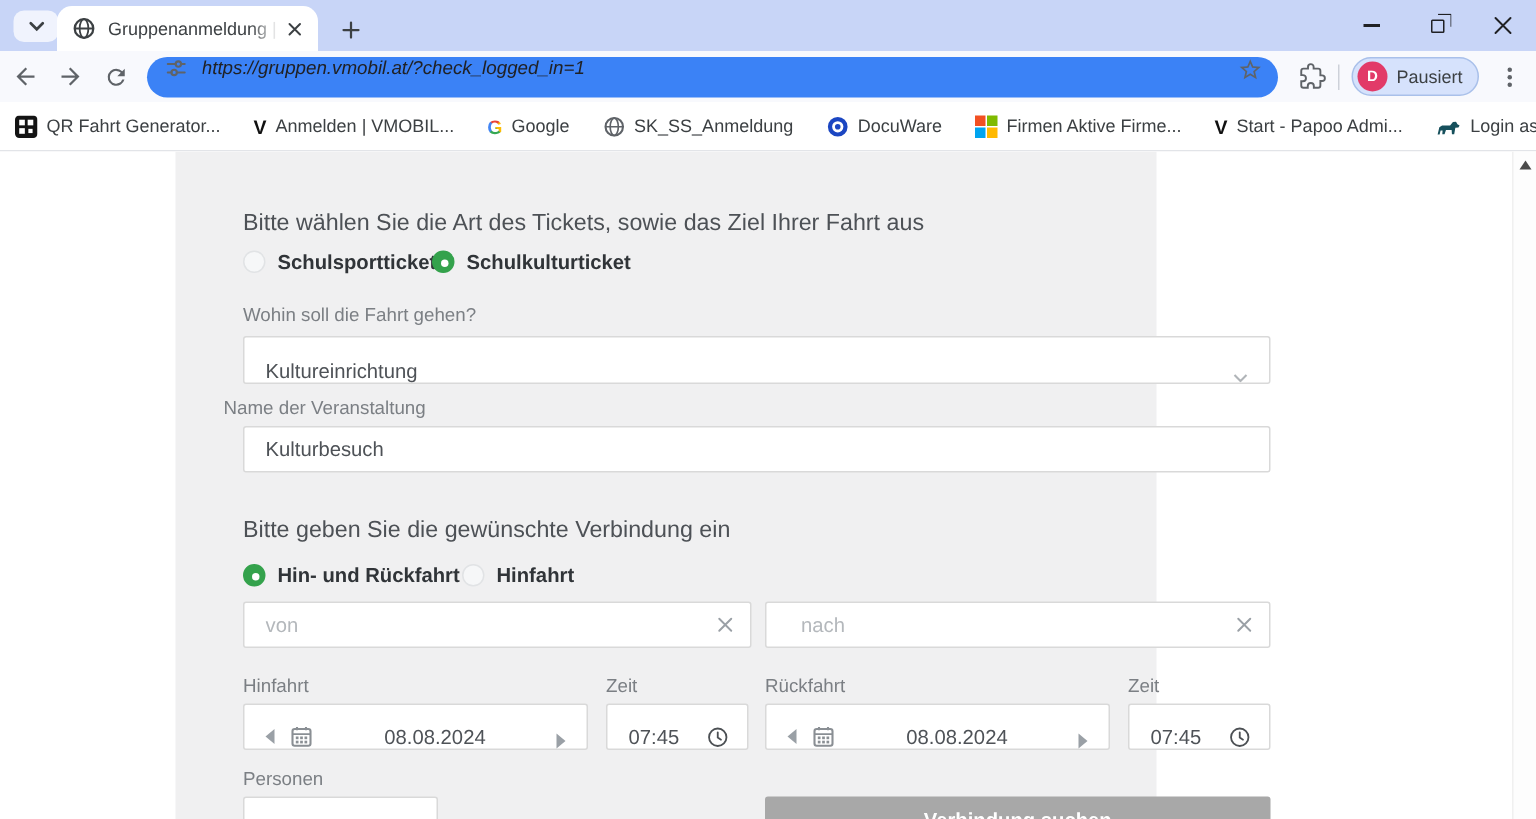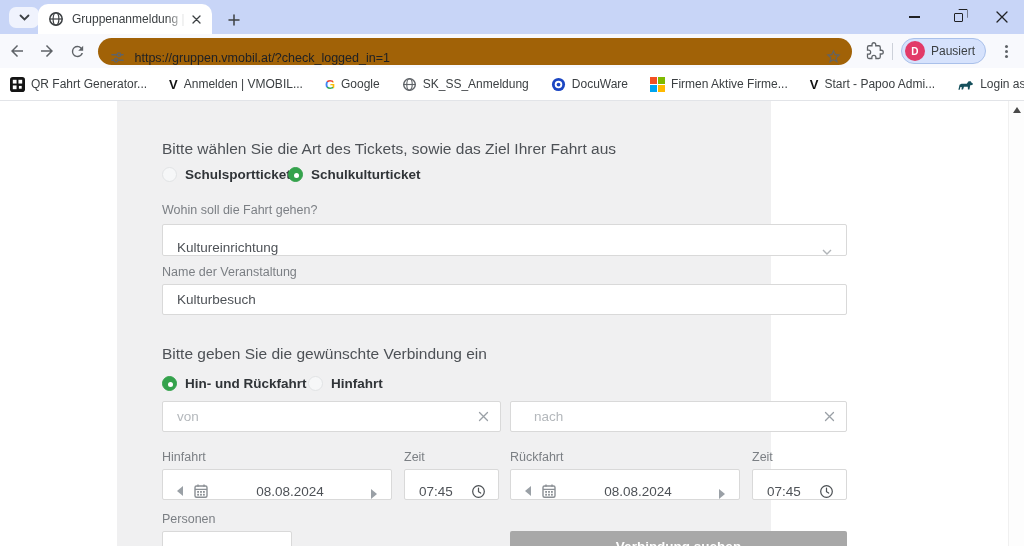--- a/index.html
+++ b/index.html
@@ -16,21 +16,21 @@
   .newtab { position:absolute; left:222px; top:8px; width:24px; height:24px; display:flex; align-items:center; justify-content:center; }
   .wincontrols { position:absolute; right:0; top:0; height:34px; display:flex; }
   .winbtn { width:44px; height:34px; display:flex; align-items:center; justify-content:center; }
   .min-glyph { width:11px; height:1.6px; background:#202124; }
   .restore-glyph { position:relative; width:9px; height:9px; border:1.4px solid #202124; border-radius:1px; }
   .restore-glyph::before { content:""; position:absolute; left:2px; top:-4.5px; width:9px; height:9px; border:1.4px solid #202124; border-radius:1px; background:transparent; clip-path:polygon(20% 0,100% 0,100% 80%,78% 80%,78% 20%,20% 20%); }
 
   
   .toolbar { position:absolute; top:34px; left:0; right:0; height:34px; background:#f8f9fd; display:flex; align-items:center; }
   .navbtn { width:28px; height:28px; margin-left:3px; display:flex; align-items:center; justify-content:center; }
-  .omnibox { display:flex; align-items:flex-end; height:27px; width:768px; margin-left:6px; background:#a16207; border-radius:14px; padding:0 10px 0 12px; }
+  .omnibox { display:flex; align-items:flex-start; height:27px; width:768px; margin-left:6px; background:#3b82f6; border-radius:14px; padding:0 10px 0 12px;font-style:italic; }
   .url { flex:1; font-size:12.5px; color:#202124; margin-left:10px; white-space:nowrap; overflow:hidden; }
   .tb-right { display:flex; align-items:center; margin-left:14px; }
   .divider { width:1px; height:17px; background:#cdd1d9; margin:0 8px; }
   .profile-pill { display:flex; align-items:center; gap:6px; height:26px; padding:0 10px 0 3px; background:#d6e2fc; border:1px solid #a9c0ea; border-radius:14px; }
   .avatar { width:20px; height:20px; border-radius:50%; background:#e23a68; color:#fff; font-size:10px; font-weight:bold; display:flex; align-items:center; justify-content:center; }
   .profile-label { font-size:12px; color:#3c4043; }
   .kebab { width:3px; height:3px; border-radius:50%; background:#5f6368; box-shadow:0 -5px 0 #5f6368, 0 5px 0 #5f6368; }
   .kebab-wrap { width:28px; height:28px; display:flex; align-items:center; justify-content:center; margin:0 4px 0 6px; }
 
   
@@ -229,21 +229,21 @@
       </div>
 
       <div class="small-label" style="left:45px;top:102px">Wohin soll die Fahrt gehen?</div>
       <div class="field" style="left:45px;top:123px;width:685px;height:32px;padding:0 14px">
         <span class="field-text">Kultureinrichtung</span>
         <svg class="sel-chevron" width="10" height="6" viewBox="0 0 10 6">
             <path d="M1 1l4 4 4-4" stroke="#b0b4b8" stroke-width="1.4" fill="none"></path>
           </svg>
       </div>
 
-      <div class="small-label" style="left:45px;top:164px">Name der Veranstaltung</div>
+      <div class="small-label" style="left:32px;top:164px">Name der Veranstaltung</div>
       <div class="field" style="left:45px;top:183px;width:685px;height:31px">
         <input class="text-input" value="Kulturbesuch" style="">
       </div>
 
       <div class="heading" style="left:45px;top:244px">Bitte geben Sie die gewünschte Verbindung ein</div>
 
       <div class="radio-row" style="left:45px;top:275px">
         <span class="radio sel"></span>
         <span class="radio-label">Hin- und Rückfahrt</span>
       </div>

